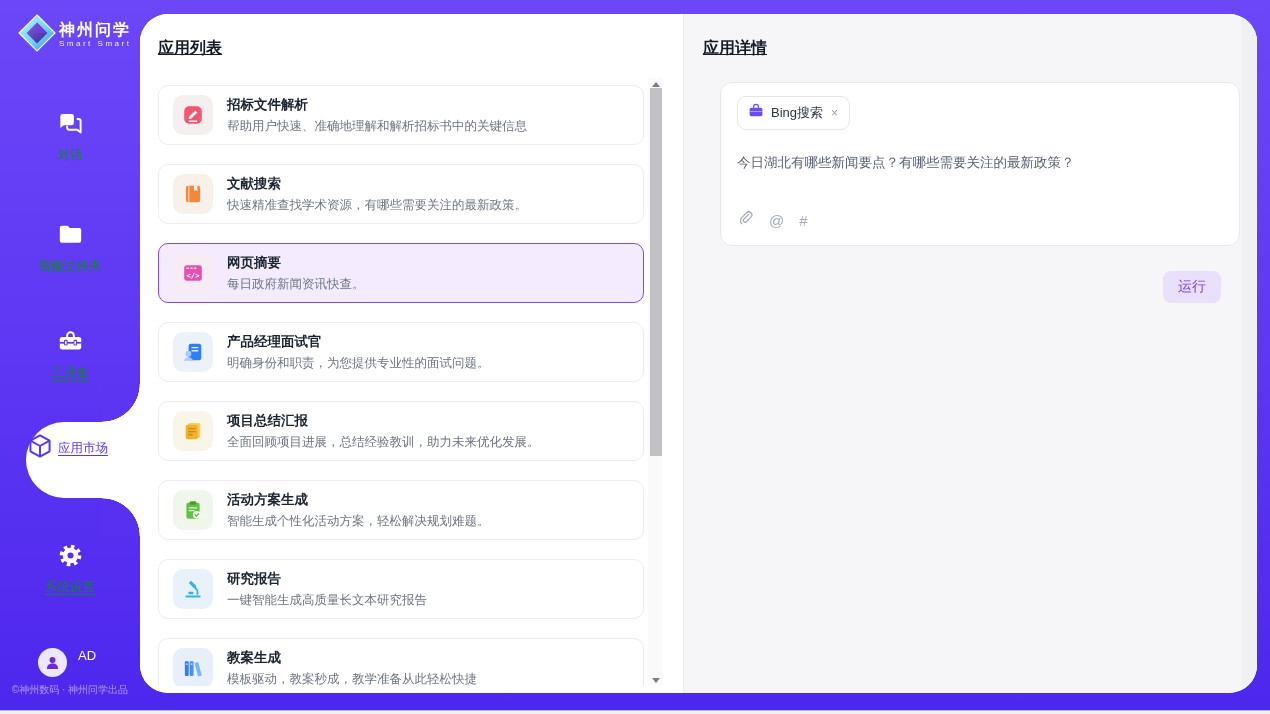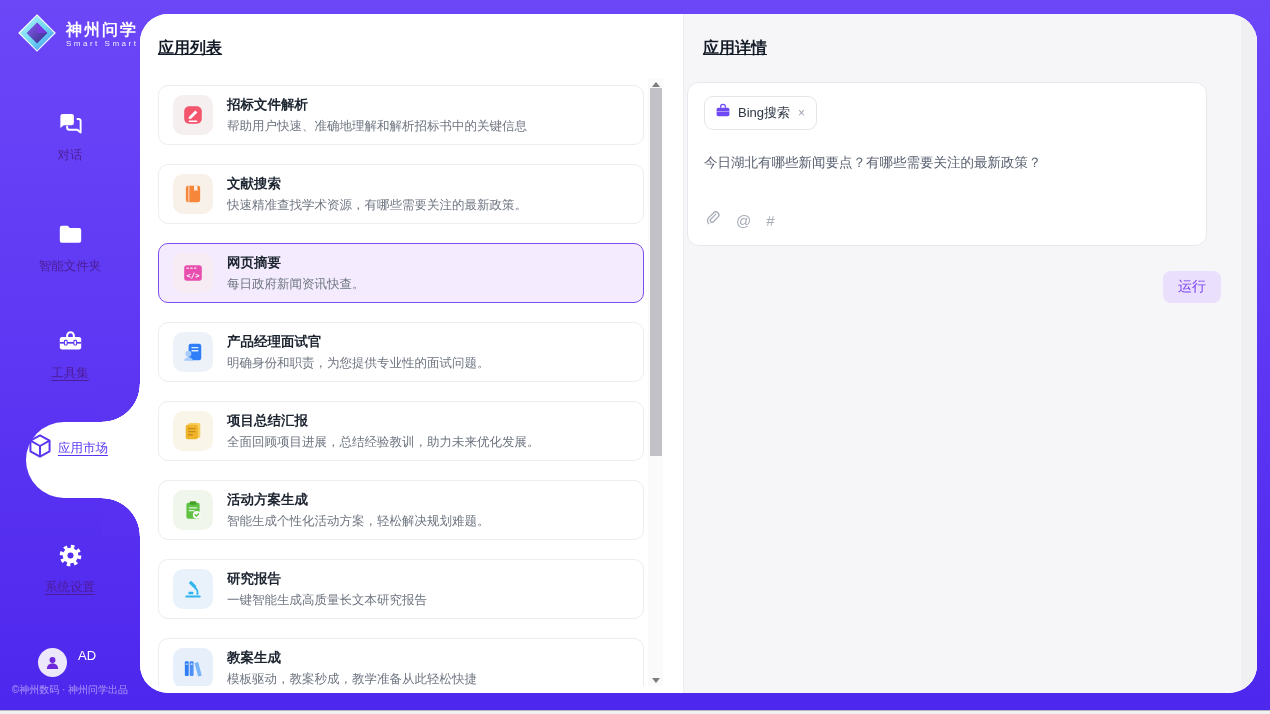--- a/index.html
+++ b/index.html
@@ -8,26 +8,26 @@
   .page { position:relative; width:1270px; height:714px; background:#fff; }
 
   
   .app-bg { position:absolute; left:0; top:0; width:1270px; height:710px;
     background:linear-gradient(180deg,#6c47f8 0%,#4e27ee 100%); }
   .frame-bottom { position:absolute; left:0; top:710px; width:1270px; height:4px;
     background:#f0f0f3; border-top:1px solid #b7b7bd; }
 
   
   .sidebar { position:absolute; left:0; top:0; width:140px; height:710px; }
-  .logo-row { position:absolute; left:18px; top:14px; display:flex; align-items:center; gap:10px; }
+  .logo-row { position:absolute; left:18px; top:14px; display:flex; align-items:center; gap:3px; }
   .logo-text .t1 { color:#fff; font-size:16px; font-weight:bold; letter-spacing:2px; line-height:18px; }
   .logo-text .t2 { color:#eef; font-size:8px; letter-spacing:2.5px; line-height:10px; }
   .nav-item { position:absolute; left:0; width:140px; display:flex; flex-direction:column;
     align-items:center; gap:6px; cursor:pointer; }
-  .nav-item .lbl { color:#4c1d95; font-size:12.5px; }
+  .nav-item .lbl { color:#15803d; font-size:12.5px; }
   .lbl.u-line { text-decoration:underline; text-underline-offset:3px; }
   
   .bump { position:absolute; left:26px; top:422px; width:114px; height:76px;
     background:#fff; border-radius:38px 0 0 38px; }
   .fillet-top { position:absolute; left:102px; top:384px; width:38px; height:38px;
     background:radial-gradient(circle at top left,#5c35f3 37.3px,#fff 37.8px); }
   .fillet-bottom { position:absolute; left:102px; top:498px; width:38px; height:38px;
     background:radial-gradient(circle at bottom left,#5730f1 37.3px,#fff 37.8px); }
   .bump-inner { position:absolute; left:0; top:10px; width:114px; display:flex;
     align-items:center; gap:4px; cursor:pointer; }
@@ -67,21 +67,21 @@
   .tri-down { width:0; height:0; border-left:4px solid transparent; border-right:4px solid transparent;
     border-top:5px solid #7c7c80; }
   .sb-thumb { position:absolute; left:1.5px; top:10px; width:12px; height:368px; background:#c2c2c6; cursor:pointer; }
 
   .v-divider { position:absolute; left:543px; top:0; width:1px; height:100%; background:#ebedf0; }
 
   
   .detail-panel { position:absolute; left:544px; top:0; right:0; height:100%; background:#f6f6f8; }
   .gutter { position:absolute; right:0; top:0; width:16px; height:100%; background:#f0f0f2; }
   .detail-title { position:absolute; left:19px; top:24px; }
-  .composer-card { position:absolute; left:3px; top:68px; width:520px; height:164px; background:#fff;
+  .composer-card { position:absolute; left:36px; top:68px; width:520px; height:164px; background:#fff;
     border:1px solid #e7e8ec; border-radius:12px; padding:13px 16px 14px 16px;
     display:flex; flex-direction:column; cursor:text; }
   .chip { display:inline-flex; align-items:center; gap:7px; align-self:flex-start;
     border:1px solid #e3e5e9; border-radius:9px; padding:6px 10px; background:#fff; cursor:pointer; }
   .chip .chip-lbl { font-size:13px; color:#2d3442; }
   .chip .chip-x { font-size:12px; color:#9aa1ac; cursor:pointer; padding:0 1px; }
   .query-text { margin-top:24px; font-size:13.5px; color:#596070; flex:1; }
   .composer-tools { display:flex; align-items:center; gap:15px; color:#a7adb8; }
   .composer-tools .glyph { font-size:15px; line-height:16px; cursor:pointer; }
   .run-btn { position:absolute; top:257px; right:36px; background:#eadffc; color:#7a3ff2;

